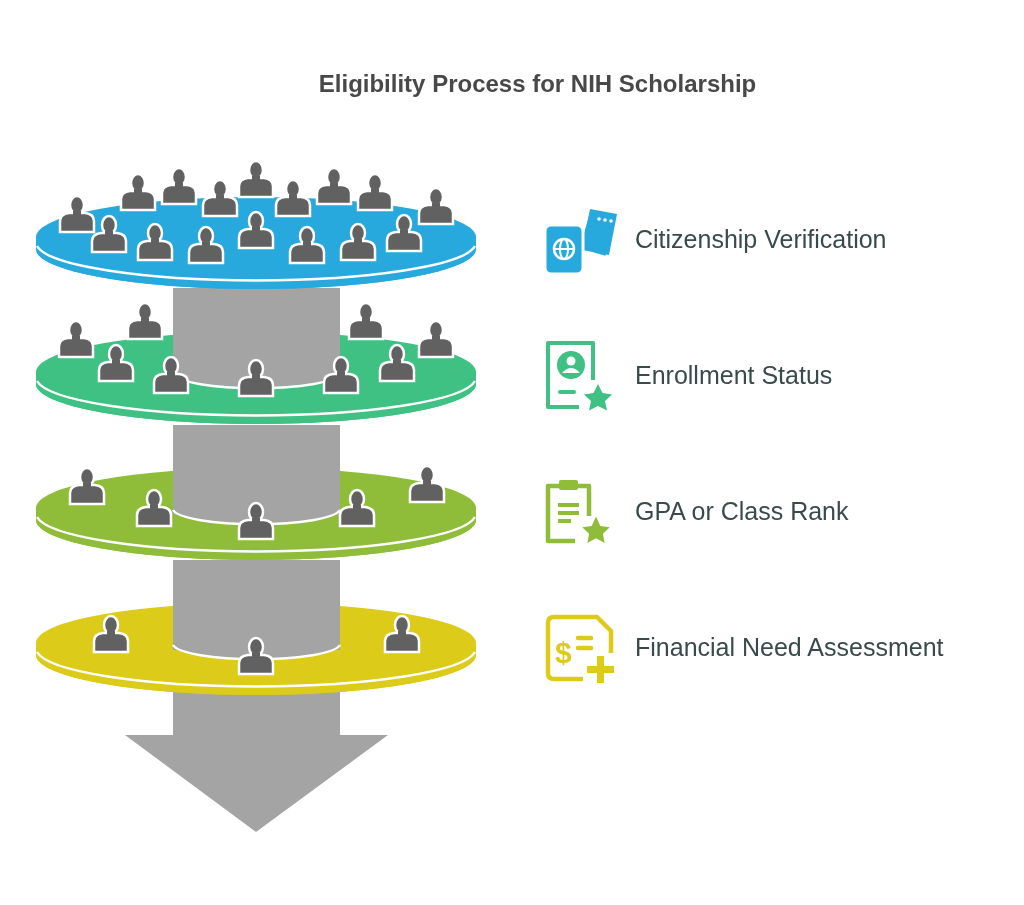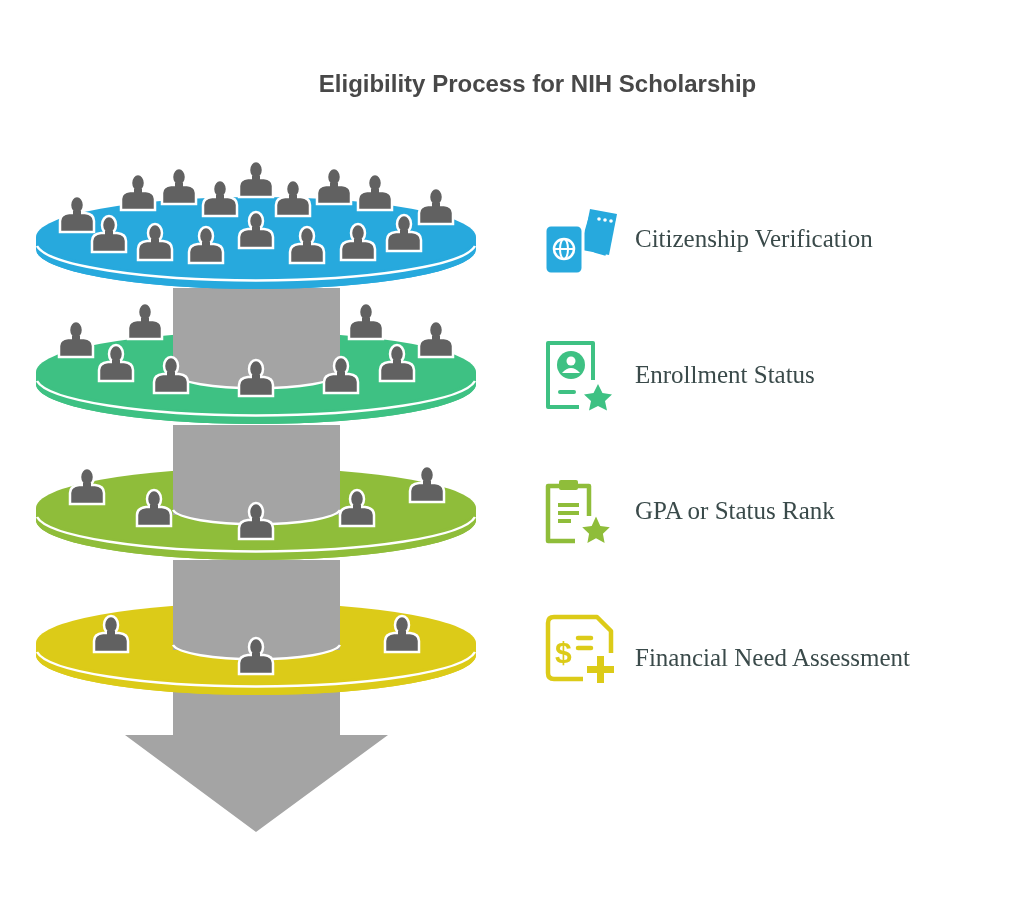--- a/index.html
+++ b/index.html
@@ -1,19 +1,19 @@
 <!DOCTYPE html>
 <html><head>
 <meta charset="utf-8">
 <style>
   html, body { margin: 0; padding: 0; background: #ffffff; }
   body { width: 1024px; height: 905px; position: relative; overflow: hidden; font-family: "Liberation Sans", "DejaVu Sans", sans-serif; }
   .title { position: absolute; left: 0; width: 1075px; top: 70px; text-align: center; font-weight: bold; font-size: 24px; color: #484848; font-family: "Liberation Sans", sans-serif; }
   svg.diagram { position: absolute; left: 0; top: 0; }
-  .label { position: absolute; left: 635px; font-size: 25px; color: #3a4a4a; font-family: Liberation Serif, serif; white-space: nowrap; }
+  .label { position: absolute; left: 635px; font-size: 25px; color: #3a4a4a; font-family: Liberation Sans, sans-serif; white-space: nowrap; }
 </style>
 </head>
 <body>
 
 <div class="title">Eligibility Process for NIH Scholarship</div>
 
 <svg class="diagram" width="1024" height="905" viewBox="0 0 1024 905" xmlns="http://www.w3.org/2000/svg">
 
   <polygon points="173,690 340,690 340,735 388,735 256,832 125,735 173,735" fill="#a4a4a4"></polygon>
 
@@ -260,14 +260,14 @@
     <path d="M38,66 L9,66 Q3,66 3,60 L3,10 Q3,4 9,4 L52,4 L66,18 L66,40" fill="none" stroke="#dccb18" stroke-width="4.5" stroke-linejoin="round"></path>
     <text x="10" y="50" font-family="Liberation Sans, sans-serif" font-weight="bold" font-size="30" fill="#dccb18">$</text>
     <line x1="33" y1="25" x2="46" y2="25" stroke="#dccb18" stroke-width="4.5" stroke-linecap="round"></line>
     <line x1="33" y1="35" x2="46" y2="35" stroke="#dccb18" stroke-width="4.5" stroke-linecap="round"></line>
     <path d="M51,42 L60,42 L60,52 L70,52 L70,61 L60,61 L60,71 L51,71 L51,61 L41,61 L41,52 L51,52 Z" fill="#dccb18" stroke="#fff" stroke-width="2"></path>
   </g>
 </svg>
 
 <div class="label" style="top:225px;">Citizenship Verification</div>
 <div class="label" style="top:361px;text-align:right;">Enrollment Status</div>
-<div class="label" style="top:497px;">GPA or Status Rank</div>
-<div class="label" style="top:633px;margin-top:11px;">Financial Need Assessment</div>
+<div class="label" style="top:497px;">GPA or Class Rank</div>
+<div class="label" style="top:633px;">Financial Need Assessment</div>
 
 </body></html>

